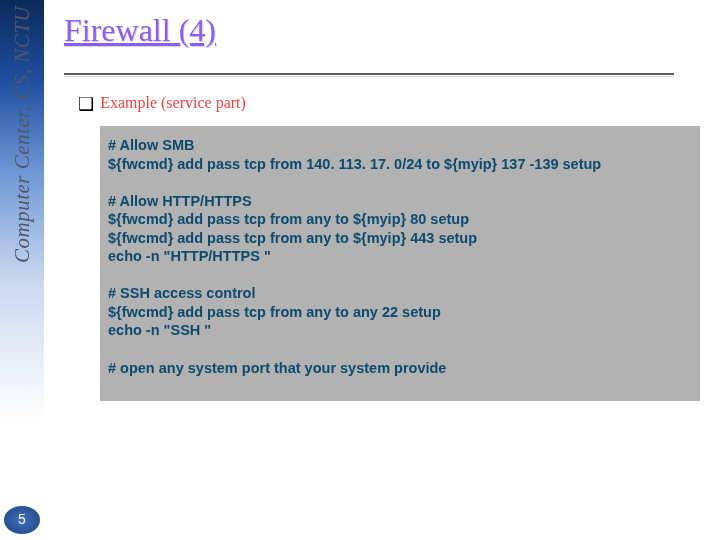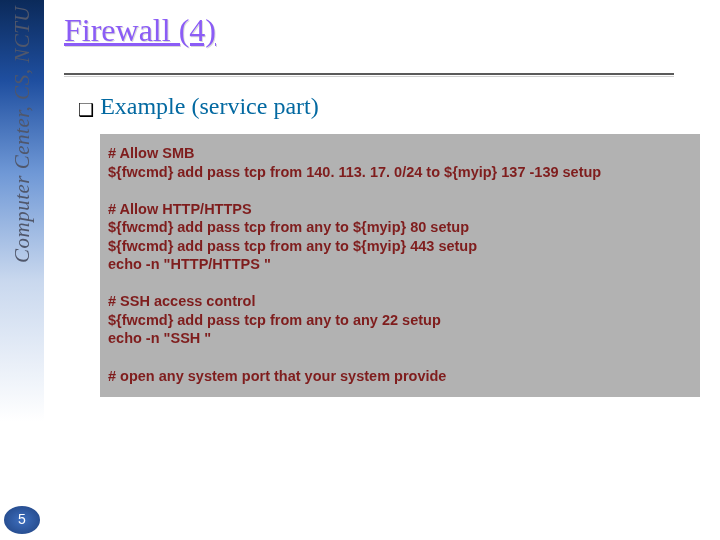--- a/index.html
+++ b/index.html
@@ -74,32 +74,32 @@
     }
 
     .subtitle-row {
       margin-top: 18px;
       margin-left: 14px;
       display: flex;
       align-items: baseline;
       gap: 6px;
     }
     .bullet-icon { font-size: 18px; color: #000; line-height: 1; position: relative; top: 2px;}
-    .subtitle { font-size: 24px; color: #0369a1; }
+    .subtitle { font-size: 16px; color: #ef4444; }
 
     .code-box {
       margin-top: 14px;
       margin-left: 36px;
       width: 600px;
       background: #b2b2b2;
-      padding: 10px 10px 12px 8px;
+      padding: 10px 10px 24px 8px;
       font-family: Arial, Helvetica, sans-serif;
       font-size: 14.5px;
       font-weight: bold;
-      color: #7f1d1d;
+      color: #0c4a6e;
       line-height: 1.28;
       white-space: pre-wrap;
     }
   </style>
 </head>
 <body>
 
 <div class="slide">
 
   <div class="sidebar">

